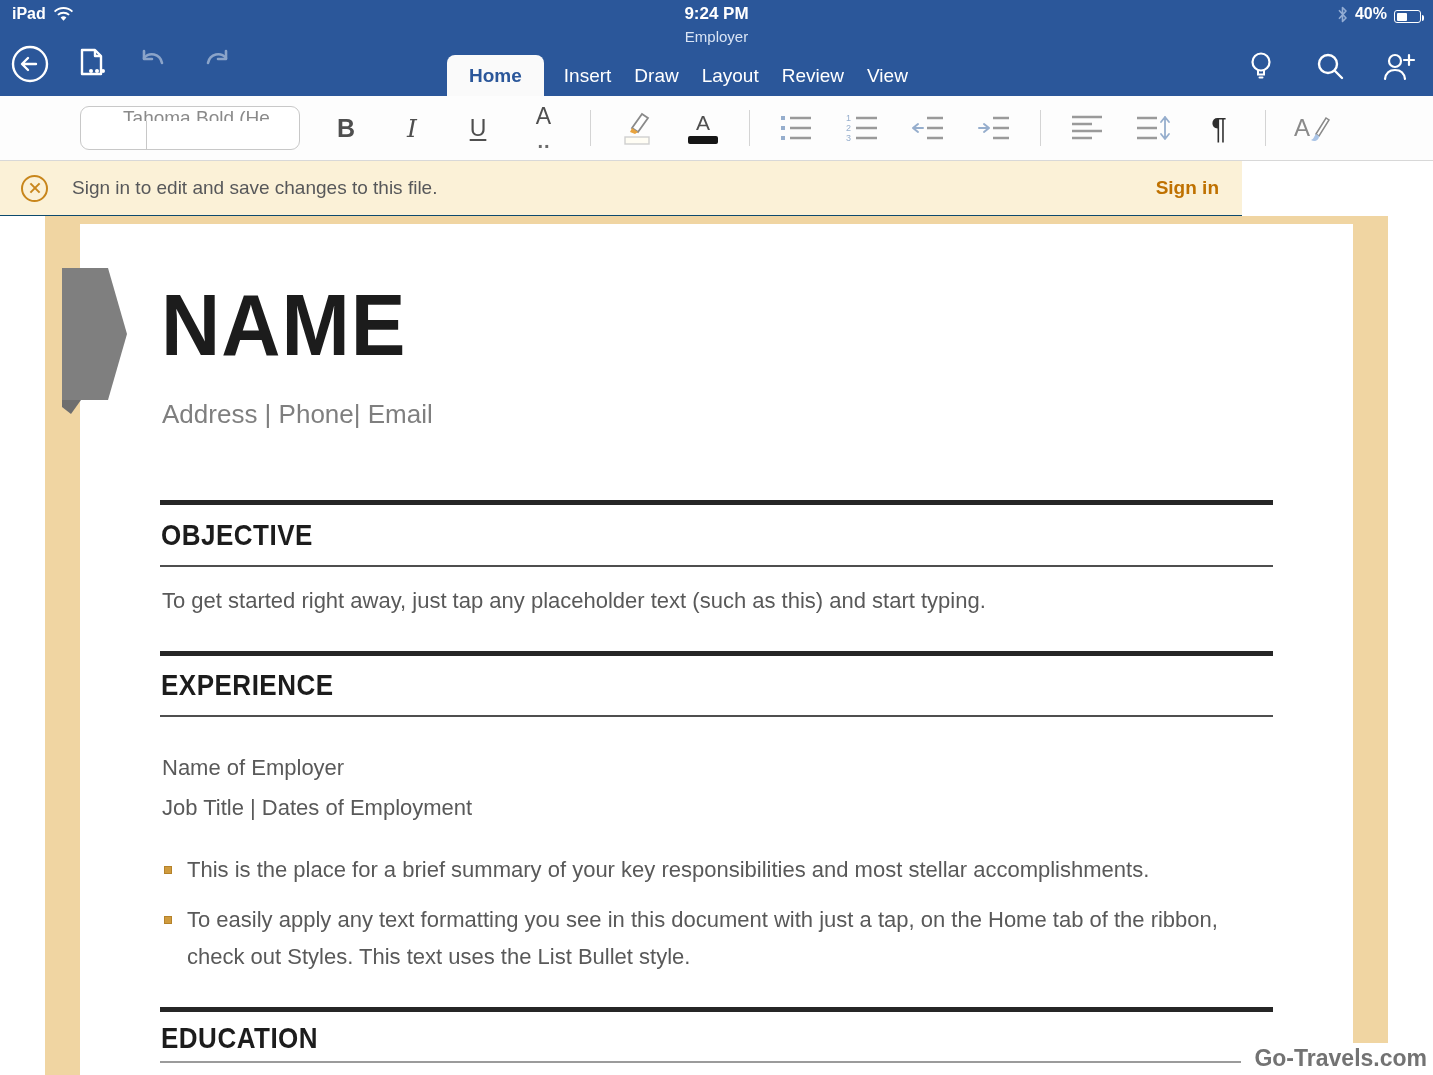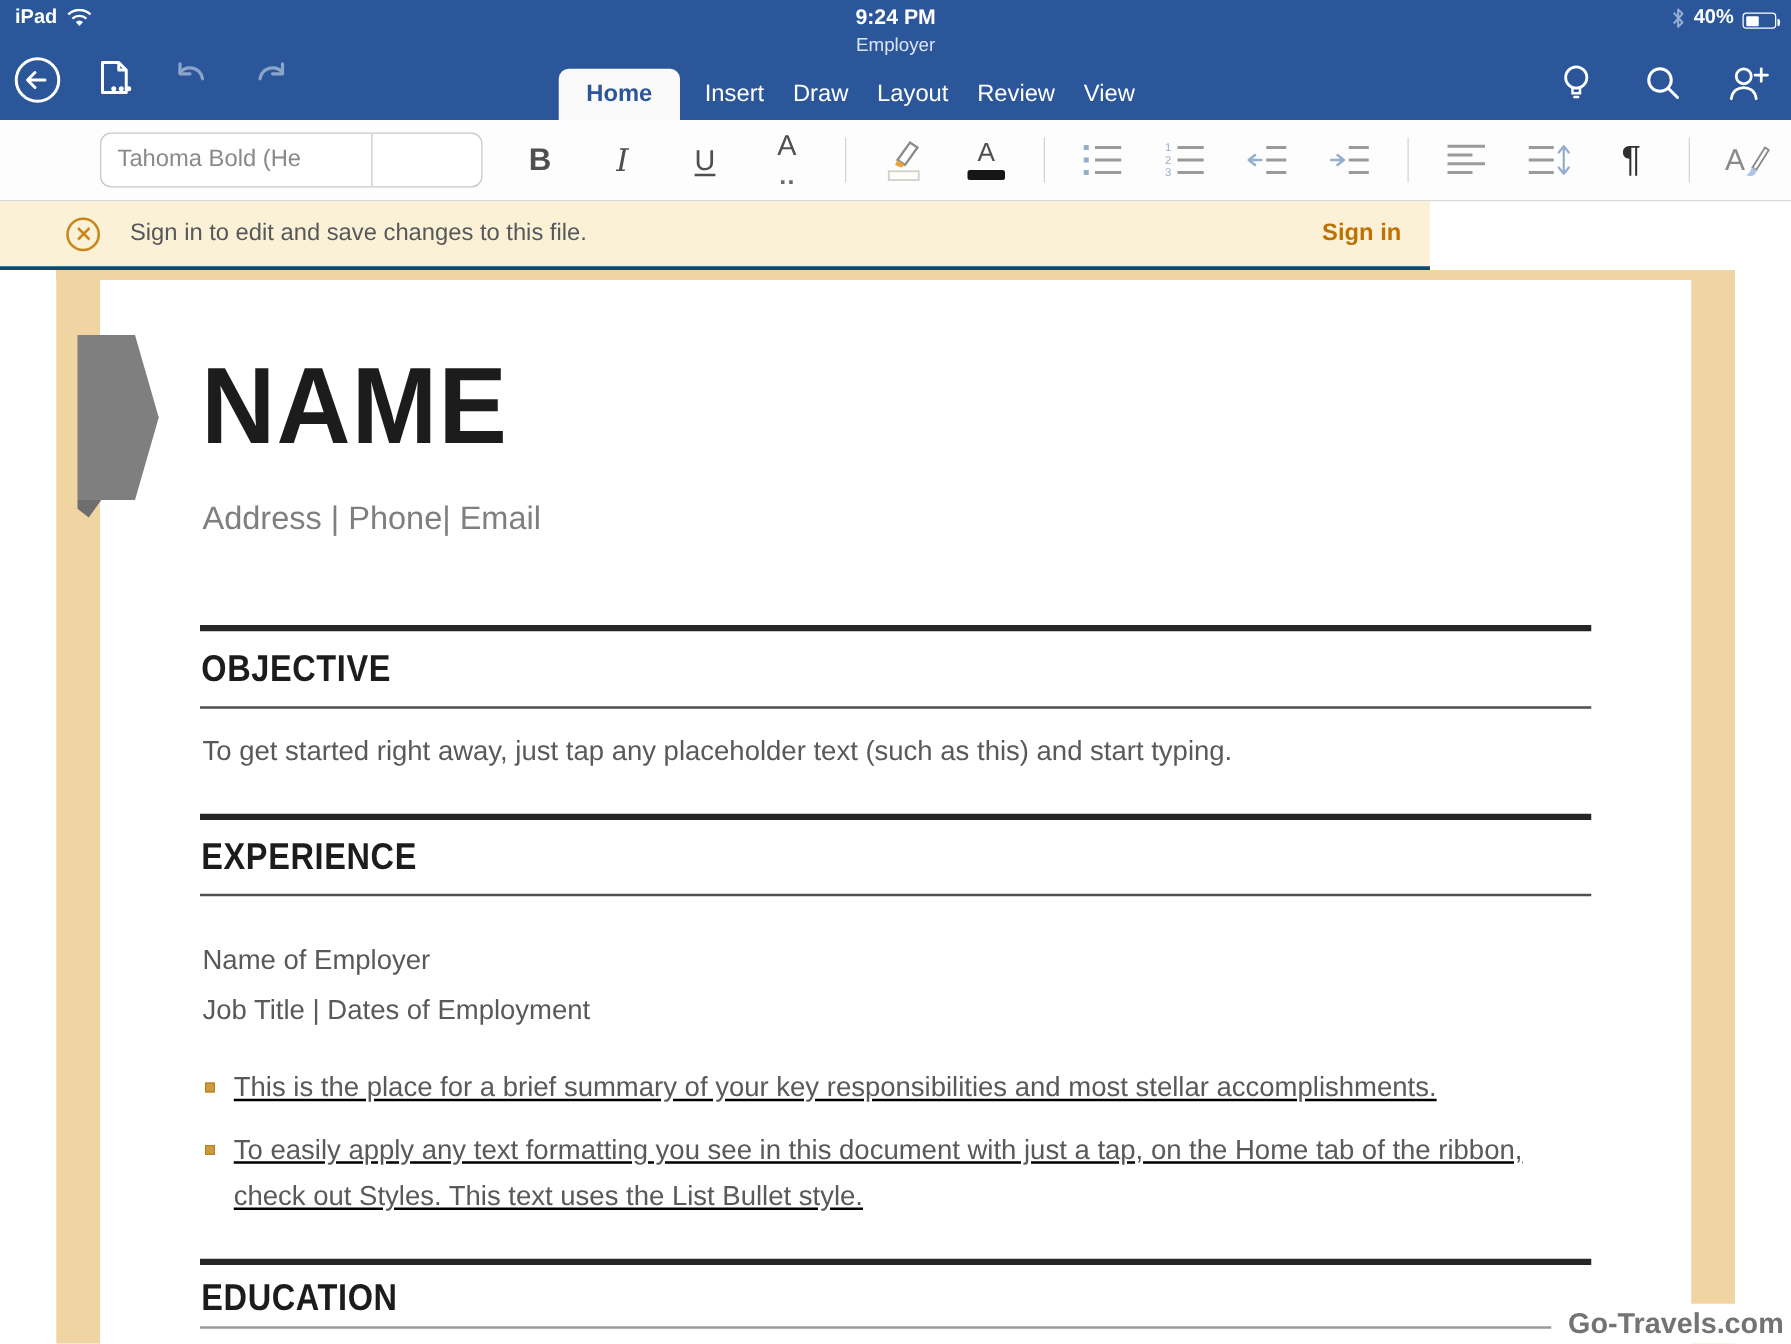--- a/index.html
+++ b/index.html
@@ -26,39 +26,39 @@
   .tabs { position:absolute; left:447px; bottom:0; display:flex; align-items:flex-end; gap:17px; }
   .tab { color:#fff; font-size:19px; height:41px; line-height:41px; padding:0 3px; cursor:pointer; }
   .tab.active { background:#fafafa; color:#2b579a; font-weight:700; padding:0 22px;
                 border-radius:8px 8px 0 0; }
 
   .nav-right { position:absolute; right:14px; top:46px; display:flex; align-items:center; gap:29px; }
 
   
   .fmtbar { position:absolute; left:0; top:96px; width:1433px; height:65px; background:#fdfdfd;
             border-bottom:1px solid #d8d8d8; display:flex; align-items:center; gap:26px; padding-left:80px; }
-  .fontbox { width:306px; height:44px; border:1.5px solid #c8c8c8; border-radius:9px; background:#fff;
-             display:flex; align-items:center; flex-shrink:0; overflow:hidden; }
+  .fontbox { width:220px; height:44px; border:1.5px solid #c8c8c8; border-radius:9px; background:#fff;
+             display:flex; align-items:center; flex-shrink:0; overflow:hidden;flex-direction:column; }
   .fontname { flex:1 1 auto; padding-left:13px; font-size:19px; color:#8a8a8a; white-space:nowrap; overflow:hidden; }
   .fontsize { width:88px; height:100%; border-left:1.5px solid #c8c8c8; }
   .tbtn { width:40px; height:44px; display:flex; flex-direction:column; align-items:center; justify-content:center;
           cursor:pointer; flex-shrink:0; color:#4f4f4f; }
   .sep { width:1px; height:36px; background:#d4d4d4; flex-shrink:0; }
   .glyph-b { font-size:25px; font-weight:800; }
   .glyph-i { font-family:"DejaVu Serif",serif; font-style:italic; font-size:25px; }
   .glyph-u { font-size:23px; text-decoration:underline; text-underline-offset:3px; }
   .glyph-amore { font-size:23px; letter-spacing:1px; }
   .glyph-amore .dots { font-size:20px; font-weight:700; color:#6a6a6a; }
   .fontcolor .a { font-size:21px; line-height:20px; }
   .fontcolor .bar { width:30px; height:8px; background:#161616; border-radius:2px; margin-top:3px; }
   .glyph-para { font-size:29px; color:#2f2f2f; }
 
   
-  .banner { position:absolute; left:0; top:161px; width:1144px; height:55px; background:#fbf1d7;
-            border-bottom:3px solid #0c4a6e; display:flex; align-items:center;padding-left:32px; }
+  .banner { position:absolute; left:0; top:161px; width:1242px; height:55px; background:#fbf1d7;
+            border-bottom:1px solid #0c4a6e; display:flex; align-items:center; }
   .banner-icon { width:27px; height:27px; border:2px solid #c8861c; border-radius:50%; margin-left:21px;
                  position:relative; flex-shrink:0; }
   .banner-icon:before, .banner-icon:after { content:""; position:absolute; left:50%; top:50%; width:13px; height:2px;
                  background:#c8861c; }
   .banner-icon:before { transform:translate(-50%,-50%) rotate(45deg); }
   .banner-icon:after  { transform:translate(-50%,-50%) rotate(-45deg); }
   .banner-msg { margin-left:24px; font-size:19px; color:#57585a; }
   .banner-action { margin-left:auto; margin-right:23px; font-size:19px; font-weight:700; color:#bf7100; cursor:pointer; }
 
   
@@ -72,21 +72,21 @@
               letter-spacing:1px; line-height:1; transform:scaleY(1.06); transform-origin:0 0; }
   .doc-contact { position:absolute; left:162px; top:183px; font-size:26px; color:#7f7f7f; }
 
   .rule-thick { position:absolute; left:160px; width:1113px; height:5px; background:#262626; }
   .rule-thin  { position:absolute; left:160px; width:1113px; height:2px; background:#4f4f4f; }
   .rule-thin.gray { background:#9b9b9b; }
   .doc-h { position:absolute; left:161px; font-size:26px; font-weight:800; color:#1c1c1c;
            transform:scaleY(1.15); transform-origin:0 100%; letter-spacing:.5px; }
   .doc-p { position:absolute; left:162px; font-size:22px; color:#595959; }
 
-  .bullet-row { position:absolute; left:164px; width:1070px; display:flex;text-decoration:underline; }
+  .bullet-row { position:absolute; left:164px; width:1070px; display:flex; }
   .bullet-sq { width:8px; height:8px; background:#cf9b3e; border:1px solid #b5822a; margin-top:9px; flex-shrink:0; }
   .bullet-text { margin-left:15px; font-size:22px; color:#595959; line-height:37px; margin-top:-6px; }
 
   .watermark { position:absolute; right:0; bottom:0; width:192px; height:32px; background:#fff; z-index:5;
                font-size:23px; font-weight:800; color:#737373; text-align:right; padding-right:6px; line-height:30px;
                font-family:"Liberation Sans","DejaVu Sans",sans-serif; }
 
   svg { display:block; }
 </style>
 </head>

